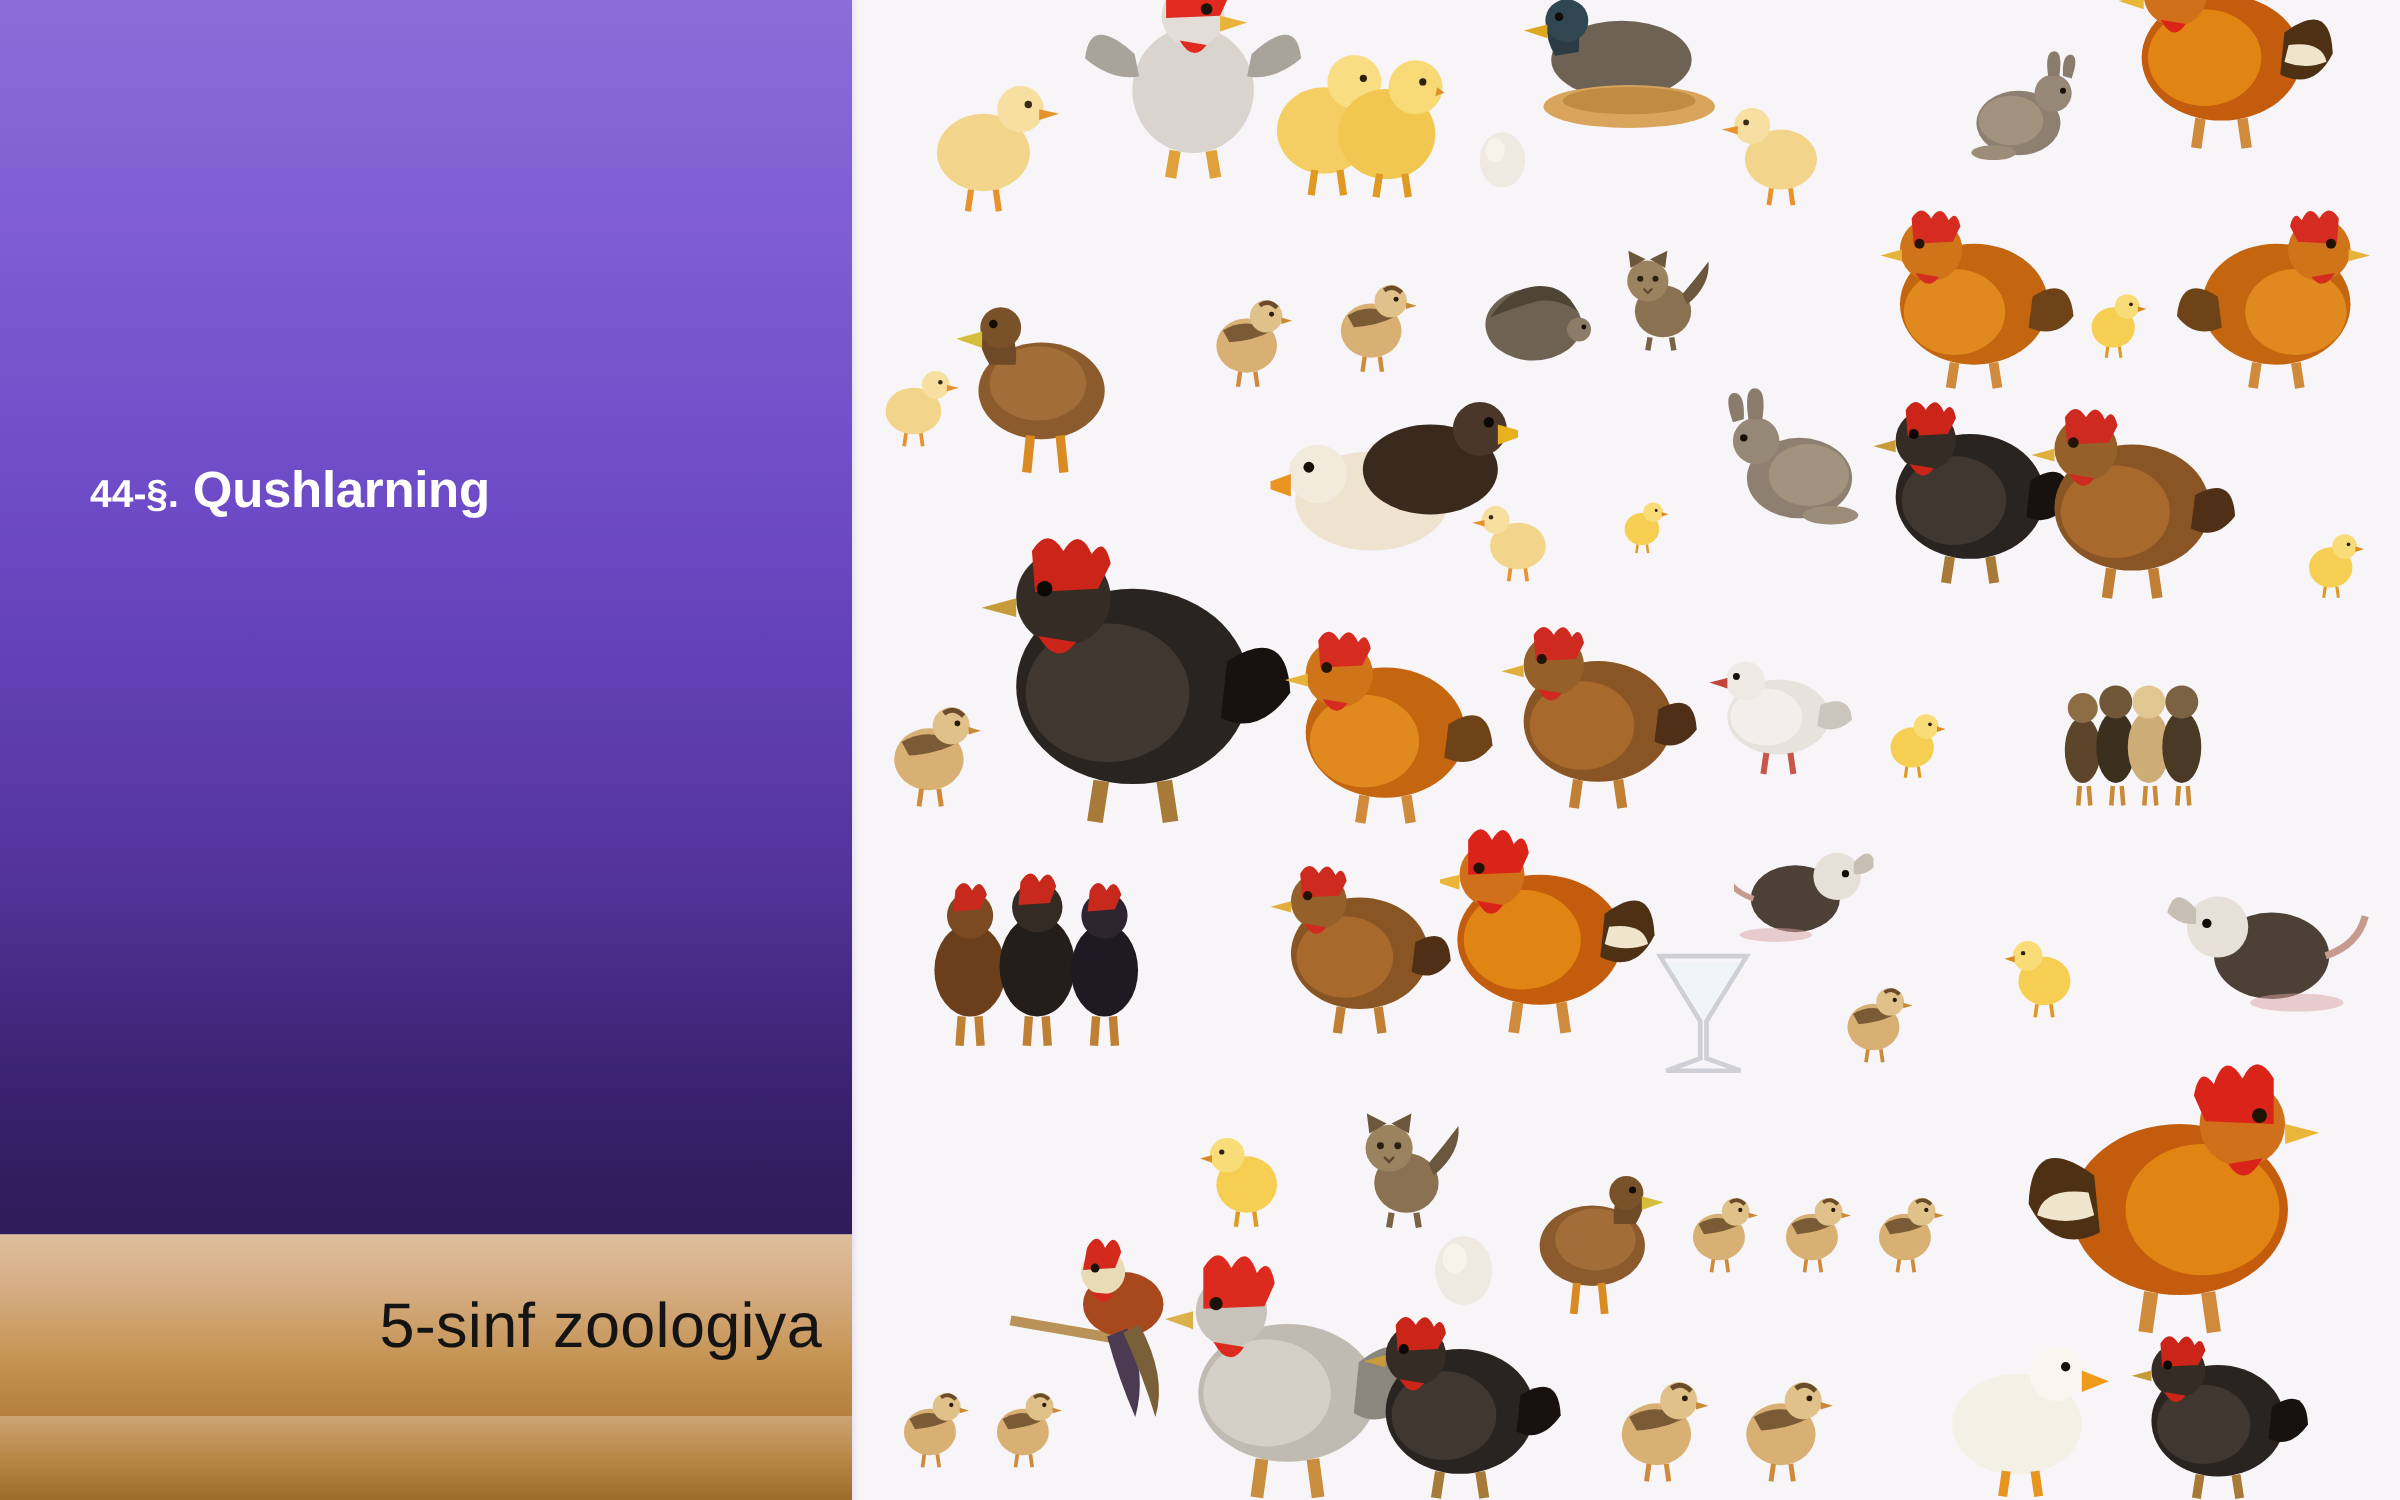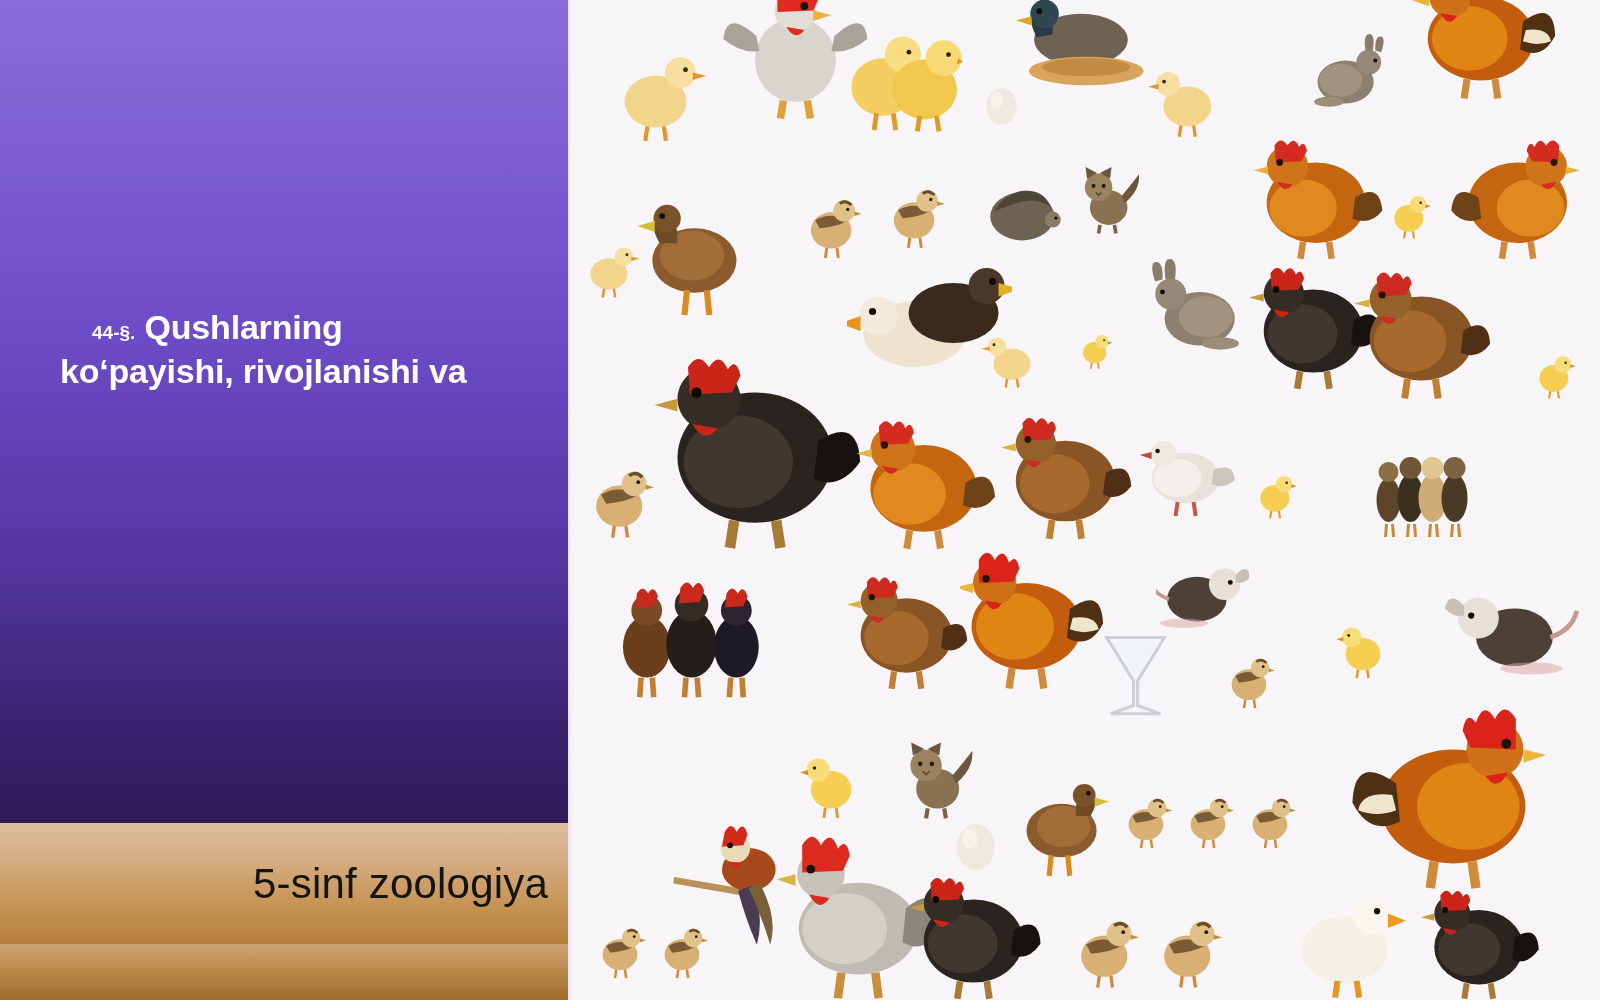--- a/index.html
+++ b/index.html
@@ -53,23 +53,22 @@
     top: 308px;
     width: 600px;       
     color: #ffffff;
     font-weight: bold;
     font-size: 34px;
     line-height: 38px;
     letter-spacing: -0.2px;
     white-space: nowrap;
   }
   #title-block .sec {
-    font-size: 19px;
+    font-size: 26px;
     letter-spacing: 0px;
-    margin-left: 32px;
   }
   .tline { display: block; }
 
   
   #tan-band {
     position: absolute;
     left: 0;
     top: 823px;
     width: 568px;
     height: 121px;
@@ -627,20 +626,19 @@
             <circle cx="20" cy="25" r="2.5" fill="#0C0805"></circle>
             <path d="M38 86 L36 99 M58 86 L60 99" stroke="#A87A38" stroke-width="5"></path>
           </svg></div>
       </div>
   </div>
 
   <div id="left-panel"></div>
 
   <div id="title-block">
     <span class="tline"><span class="sec">44-§.</span><span> Qushlarning</span></span>
-    <span class="tline">ko‘payishi, rivojlanishi va</span>
   </div>
 
   <div id="tan-band"></div>
   <div id="tan-band-2"></div>
   <div id="subtitle">5-sinf zoologiya</div>
 
 </div>
 
 </body></html>

